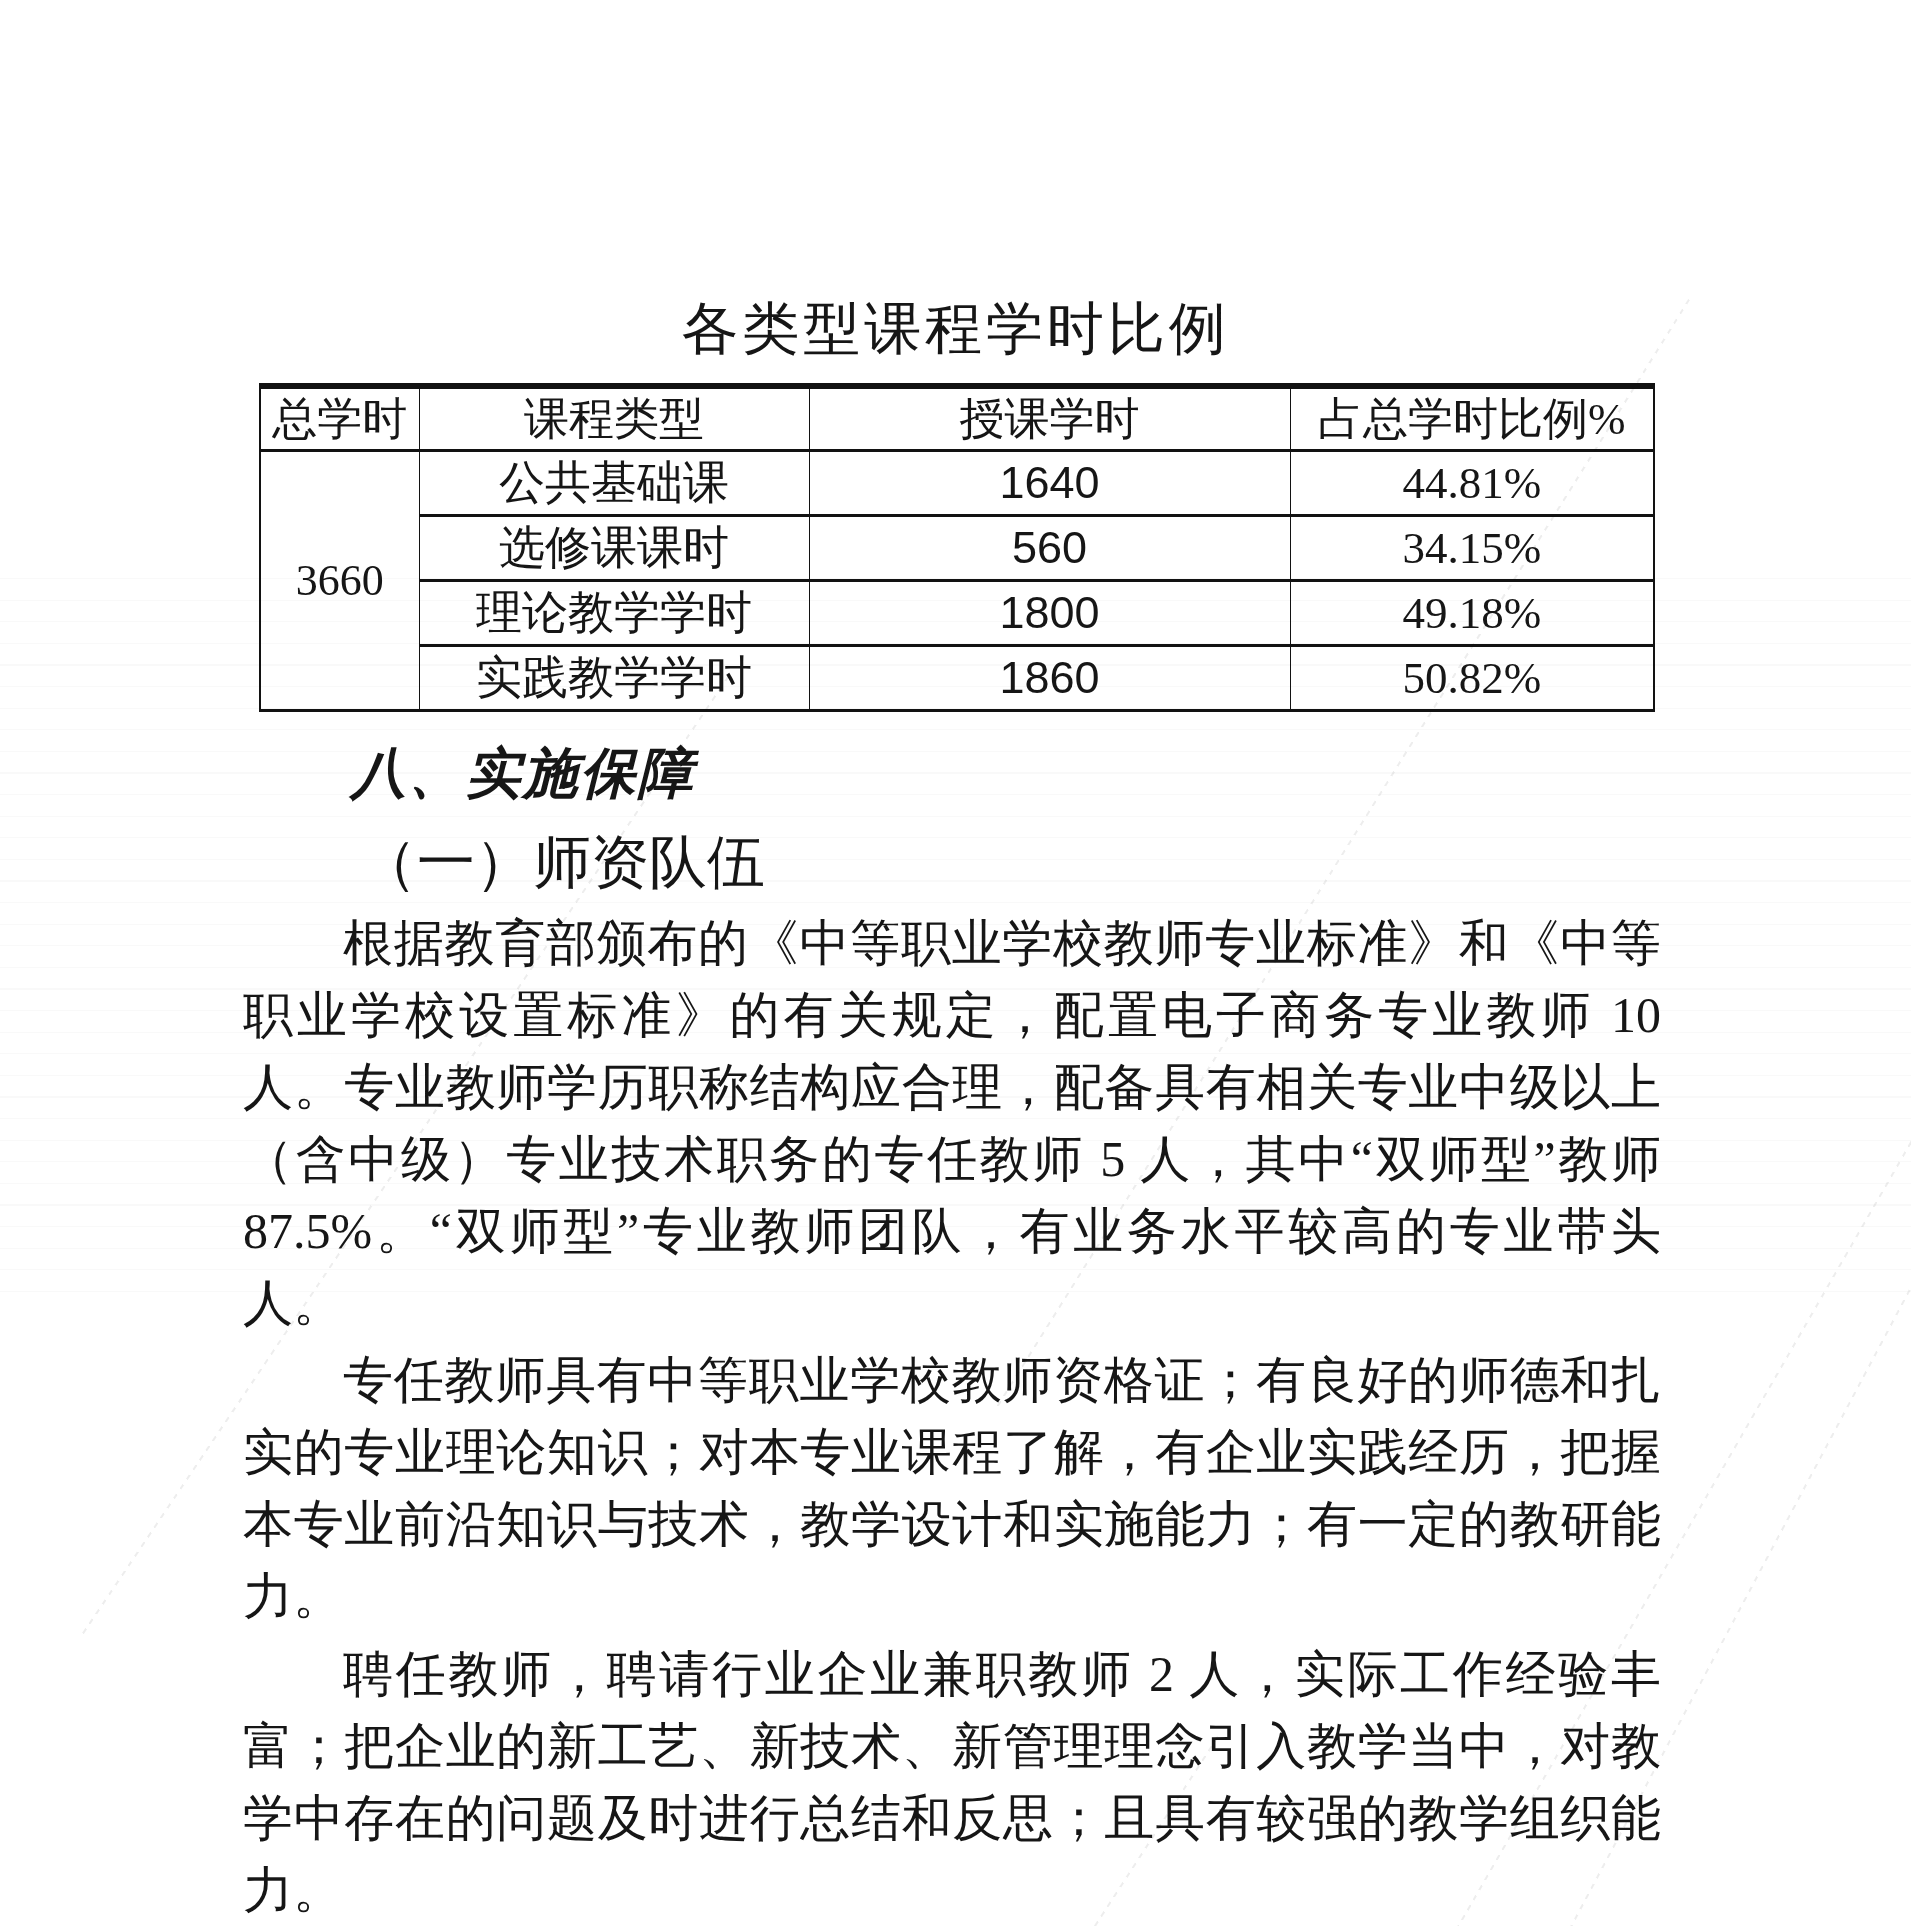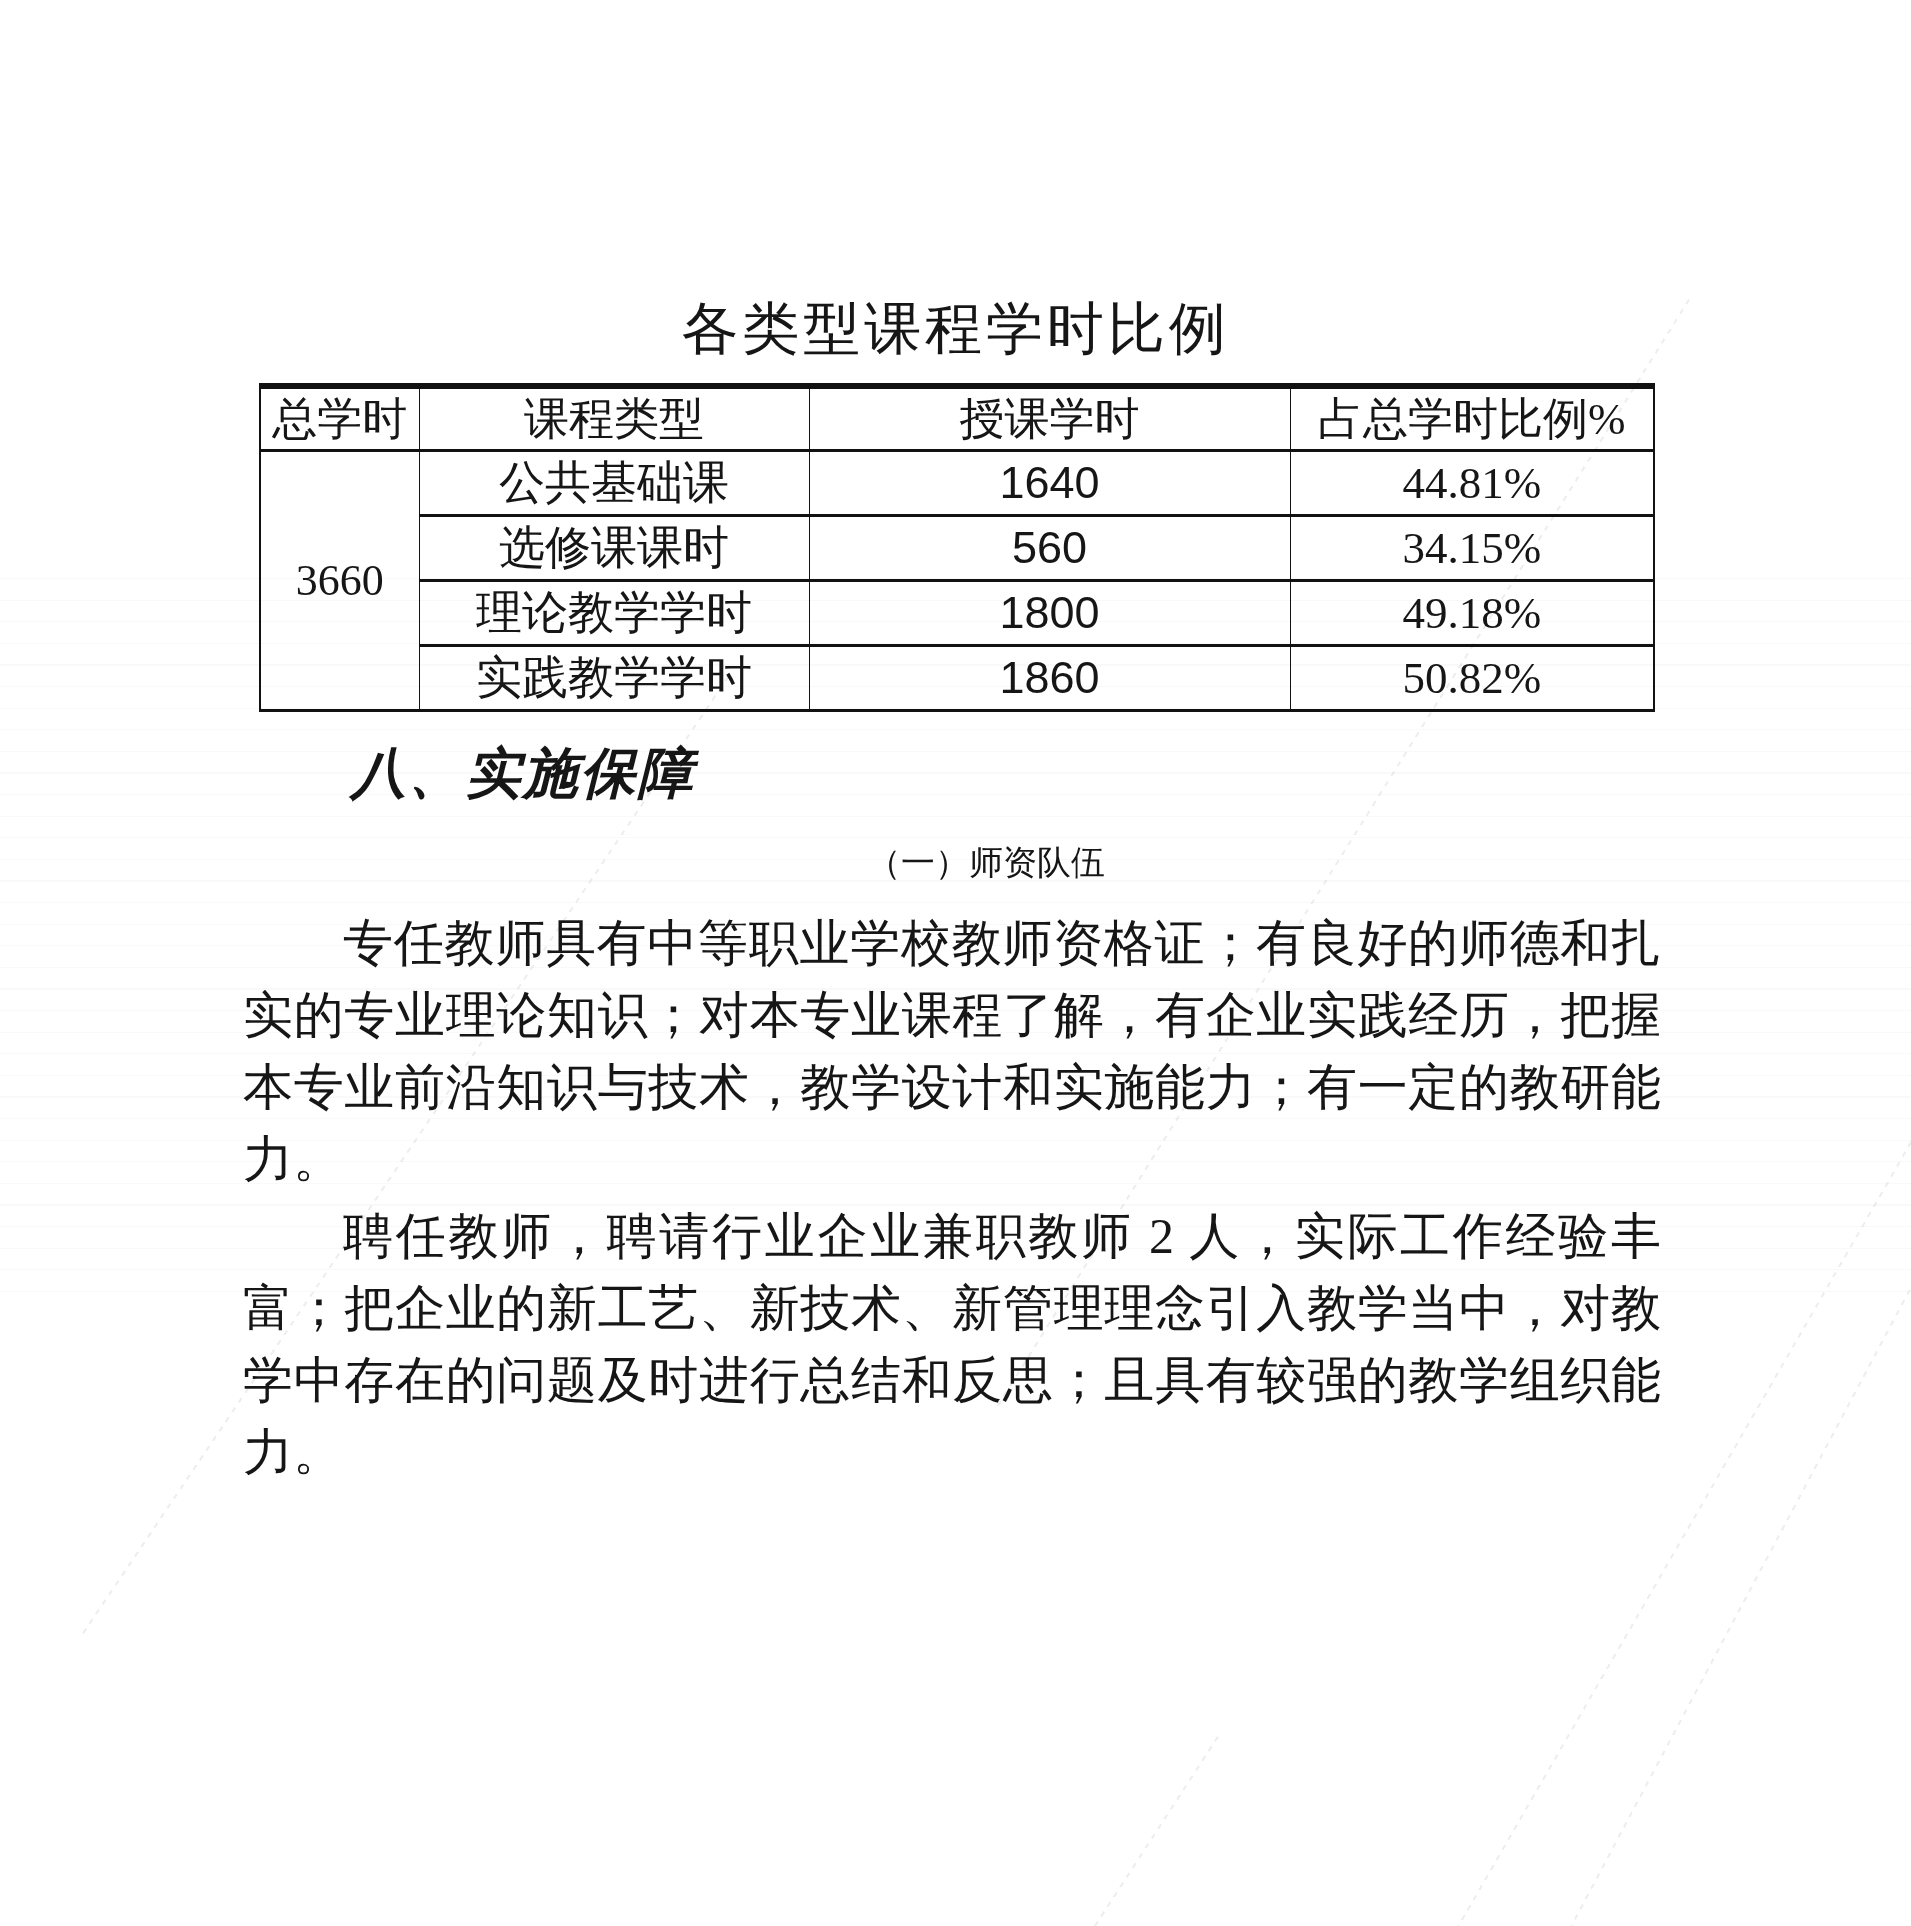--- a/index.html
+++ b/index.html
@@ -98,24 +98,23 @@
     font-family: "Liberation Sans", sans-serif;
     font-weight: bold;
     font-size: 55px;
     line-height: 83px;
     letter-spacing: 2.3px;
     font-style: italic;
   }
   .sub-heading {
     margin: 0;
     text-indent: 2em;
-    font-size: 34px;
+    font-size: 58px;
     line-height: 76px;
     padding-top: 10.8px;
-    text-align: center;
   }
   .para {
     margin: 0;
     text-indent: 2em;
     font-size: 50px;
     line-height: 72px;
     text-align: justify;
     text-align-last: left;
     padding-top: 5.4px;
   }
@@ -171,19 +170,20 @@
         <td class="cell-type">实践教学学时</td>
         <td class="cell-hours">1860</td>
         <td class="cell-ratio">50.82%</td>
       </tr>
     </tbody>
   </table>
 
   <div class="body-text">
     <h1 class="sec-heading">八、实施保障</h1>
     <p class="sub-heading">（一）师资队伍</p>
+    <p class="para">根据教育部颁布的《中等职业学校教师专业标准》和《中等职业学校设置标准》的有关规定，配置电子商务专业教师 10 人。专业教师学历职称结构应合理，配备具有相关专业中级以上（含中级）专业技术职务的专任教师 5 人，其中“双师型”教师 87.5%。“双师型”专业教师团队，有业务水平较高的专业带头人。</p>
     <p class="para">专任教师具有中等职业学校教师资格证；有良好的师德和扎实的专业理论知识；对本专业课程了解，有企业实践经历，把握本专业前沿知识与技术，教学设计和实施能力；有一定的教研能力。</p>
     <p class="para">聘任教师，聘请行业企业兼职教师 2 人，实际工作经验丰富；把企业的新工艺、新技术、新管理理念引入教学当中，对教学中存在的问题及时进行总结和反思；且具有较强的教学组织能力。</p>
 
   </div>
 
 </div>
 
 
 </body></html>

